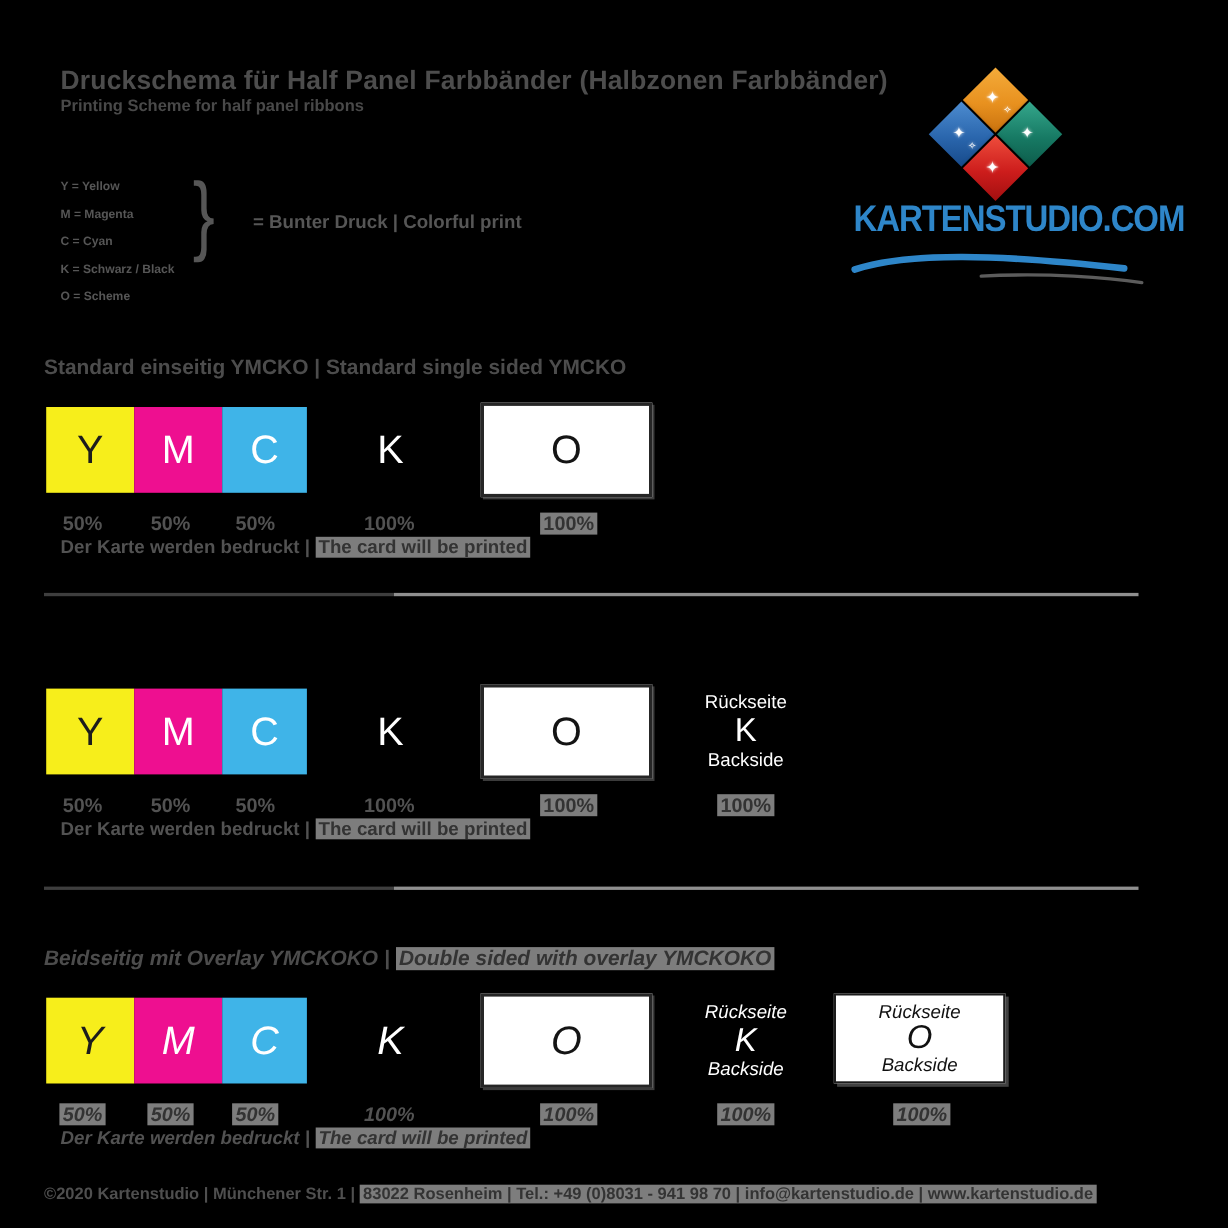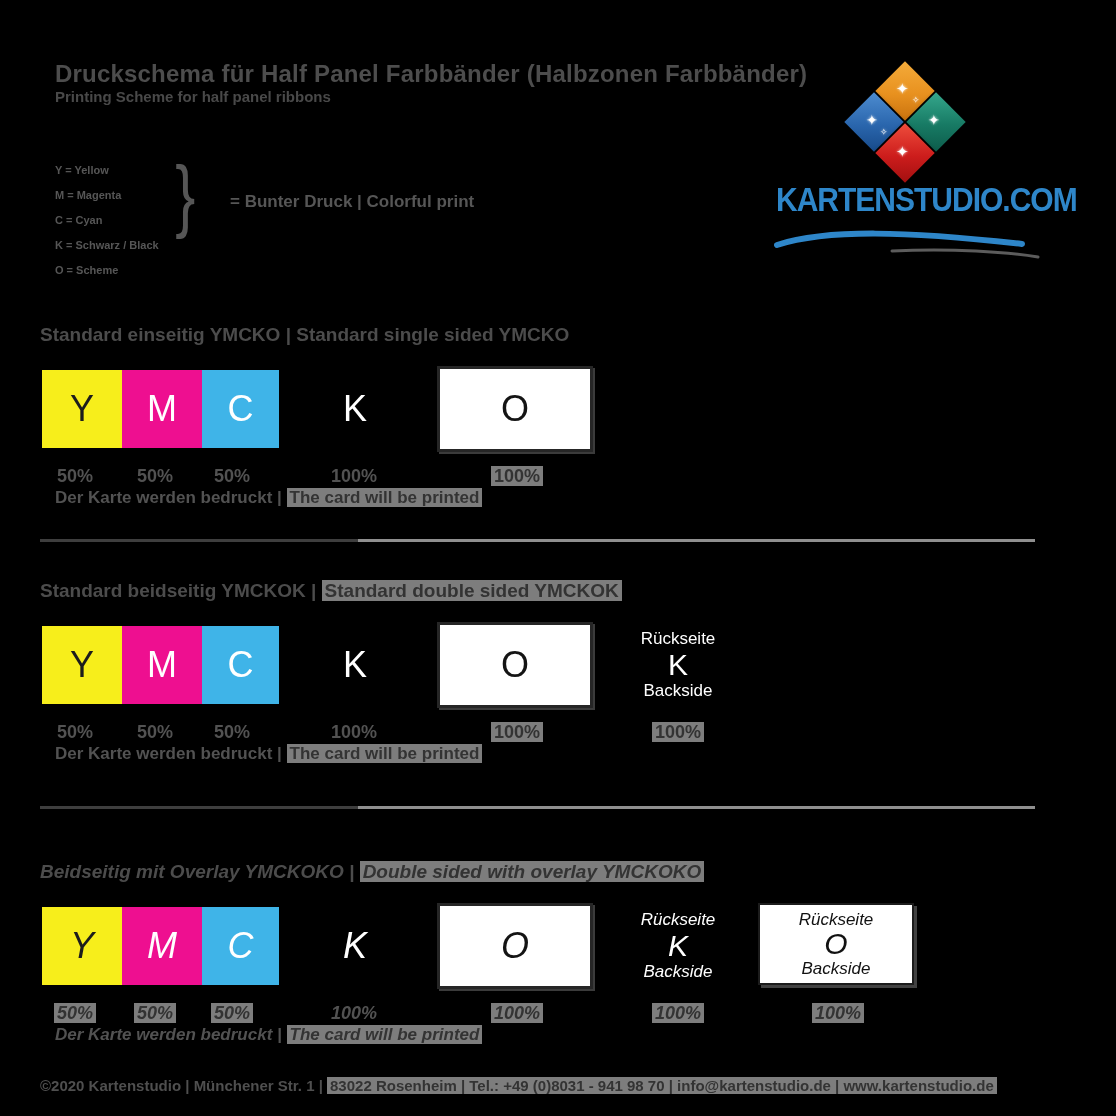--- a/index.html
+++ b/index.html
@@ -138,25 +138,20 @@
   <div class="caption">
     <span>Der Karte werden bedruckt</span>
     <span>|</span>
     <span class="hl">The card will be printed</span>
   </div>
 </div>
 
 <div class="divider div1"></div>
 
 <div class="sec sec2">
-  <div class="heading">
-    <span>Standard beidseitig YMCKOK</span>
-    <span>|</span>
-    <span class="hl">Standard double sided YMCKOK</span>
-  </div>
   <div class="panel p-y">
       <span>Y</span>
     </div>
   <div class="panel p-m">
       <span>M</span>
     </div>
   <div class="panel p-c">
       <span>C</span>
     </div>
   <div class="panel p-k">

